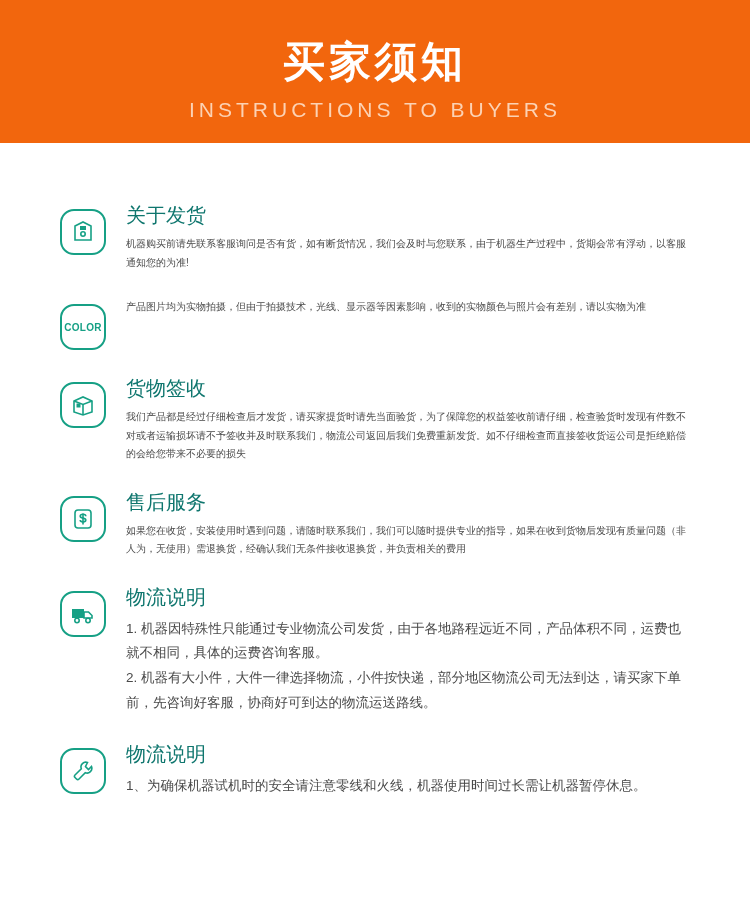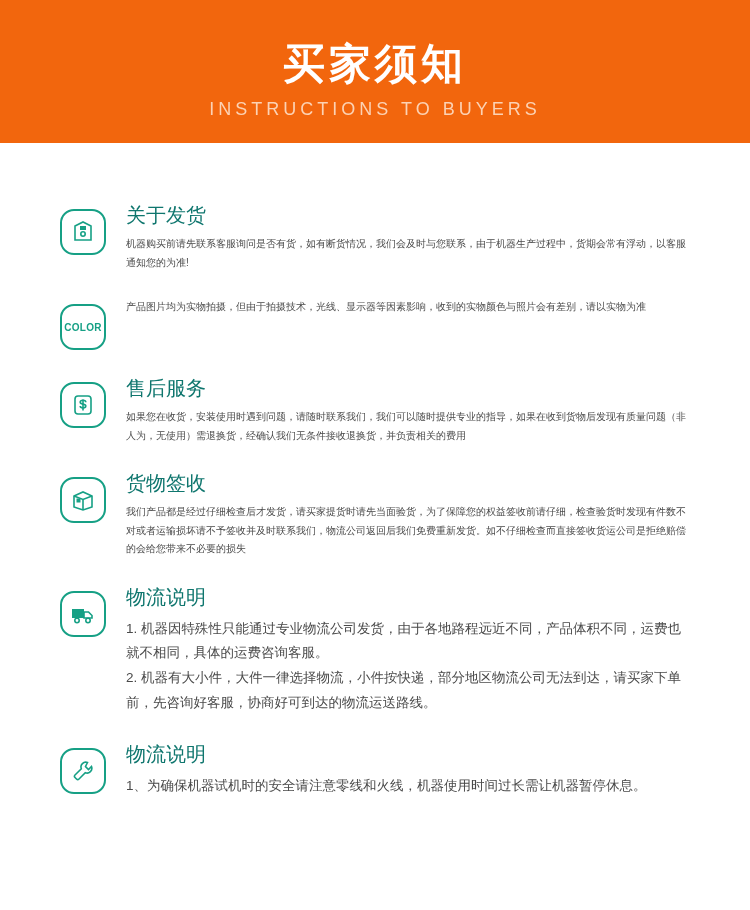--- a/index.html
+++ b/index.html
@@ -34,21 +34,21 @@
   .header-title {
     color: #ffffff;
     font-size: 42px;
     font-weight: bold;
     letter-spacing: 4px;
     line-height: 1.2;
     margin: 0 0 10px 0;
   }
   .header-subtitle {
     color: #fcd2b4;
-    font-size: 18px;
+    font-size: 21px;
     letter-spacing: 4px;
     line-height: 1.2;
     margin: 0;
     font-weight: normal;
   }
   
   .content {
     padding: 60px 60px 0 60px;
     box-sizing: border-box;
   }
@@ -138,43 +138,43 @@
         <span class="icon-text">COLOR</span>
       </div>
       <div class="item-body">
         <p class="item-text">产品图片均为实物拍摄，但由于拍摄技术，光线、显示器等因素影响，收到的实物颜色与照片会有差别，请以实物为准</p>
       </div>
     </div>
 
     <div class="item">
       <div class="icon-box">
         <svg width="26" height="26" viewBox="0 0 26 26" fill="none" stroke="#16a085" stroke-width="1.6">
-          <rect x="5" y="4" width="16" height="18" rx="3"></rect>
-          <path d="M13 7.5 v11"></path>
-          <path d="M15.8 10.2 c0-1.3-1.3-1.9-2.8-1.9 -1.5 0-2.8 0.6-2.8 1.9 0 2.6 5.6 1.3 5.6 3.9 0 1.3-1.3 1.9-2.8 1.9 -1.5 0-2.8-0.6-2.8-1.9"></path>
-        </svg>
-      </div>
-      <div class="item-body">
-        <h3 class="item-title">售后服务</h3>
-        <p class="item-text">如果您在收货，安装使用时遇到问题，请随时联系我们，我们可以随时提供专业的指导，如果在收到货物后发现有质量问题（非人为，无使用）需退换货，经确认我们无条件接收退换货，并负责相关的费用</p>
-      </div>
-    </div>
-
-    <div class="item">
-      <div class="icon-box">
-        <svg width="26" height="26" viewBox="0 0 26 26" fill="none" stroke="#16a085" stroke-width="1.6">
           <path d="M4 9 L13 5 L22 9 L22 20 L13 23 L4 20 Z"></path>
           <path d="M4 9 L13 12.5 L22 9"></path>
           <path d="M13 12.5 L13 23"></path>
           <rect x="6.5" y="11.5" width="4" height="4" fill="#16a085" stroke="none"></rect>
         </svg>
       </div>
       <div class="item-body">
         <h3 class="item-title">货物签收</h3>
         <p class="item-text">我们产品都是经过仔细检查后才发货，请买家提货时请先当面验货，为了保障您的权益签收前请仔细，检查验货时发现有件数不对或者运输损坏请不予签收并及时联系我们，物流公司返回后我们免费重新发货。如不仔细检查而直接签收货运公司是拒绝赔偿的会给您带来不必要的损失</p>
+      </div>
+    </div>
+
+    <div class="item">
+      <div class="icon-box">
+        <svg width="26" height="26" viewBox="0 0 26 26" fill="none" stroke="#16a085" stroke-width="1.6">
+          <rect x="5" y="4" width="16" height="18" rx="3"></rect>
+          <path d="M13 7.5 v11"></path>
+          <path d="M15.8 10.2 c0-1.3-1.3-1.9-2.8-1.9 -1.5 0-2.8 0.6-2.8 1.9 0 2.6 5.6 1.3 5.6 3.9 0 1.3-1.3 1.9-2.8 1.9 -1.5 0-2.8-0.6-2.8-1.9"></path>
+        </svg>
+      </div>
+      <div class="item-body">
+        <h3 class="item-title">售后服务</h3>
+        <p class="item-text">如果您在收货，安装使用时遇到问题，请随时联系我们，我们可以随时提供专业的指导，如果在收到货物后发现有质量问题（非人为，无使用）需退换货，经确认我们无条件接收退换货，并负责相关的费用</p>
       </div>
     </div>
 
     <div class="item">
       <div class="icon-box">
         <svg width="28" height="26" viewBox="0 0 28 26" fill="none" stroke="#16a085" stroke-width="1.6">
           <path d="M3 8 h12 v9 h-12 z" fill="#16a085" stroke="none"></path>
           <path d="M15 11 h4.5 l3.5 3.5 v2.5 h-8 z"></path>
           <circle cx="8" cy="19.5" r="2.2"></circle>
           <circle cx="19" cy="19.5" r="2.2"></circle>

